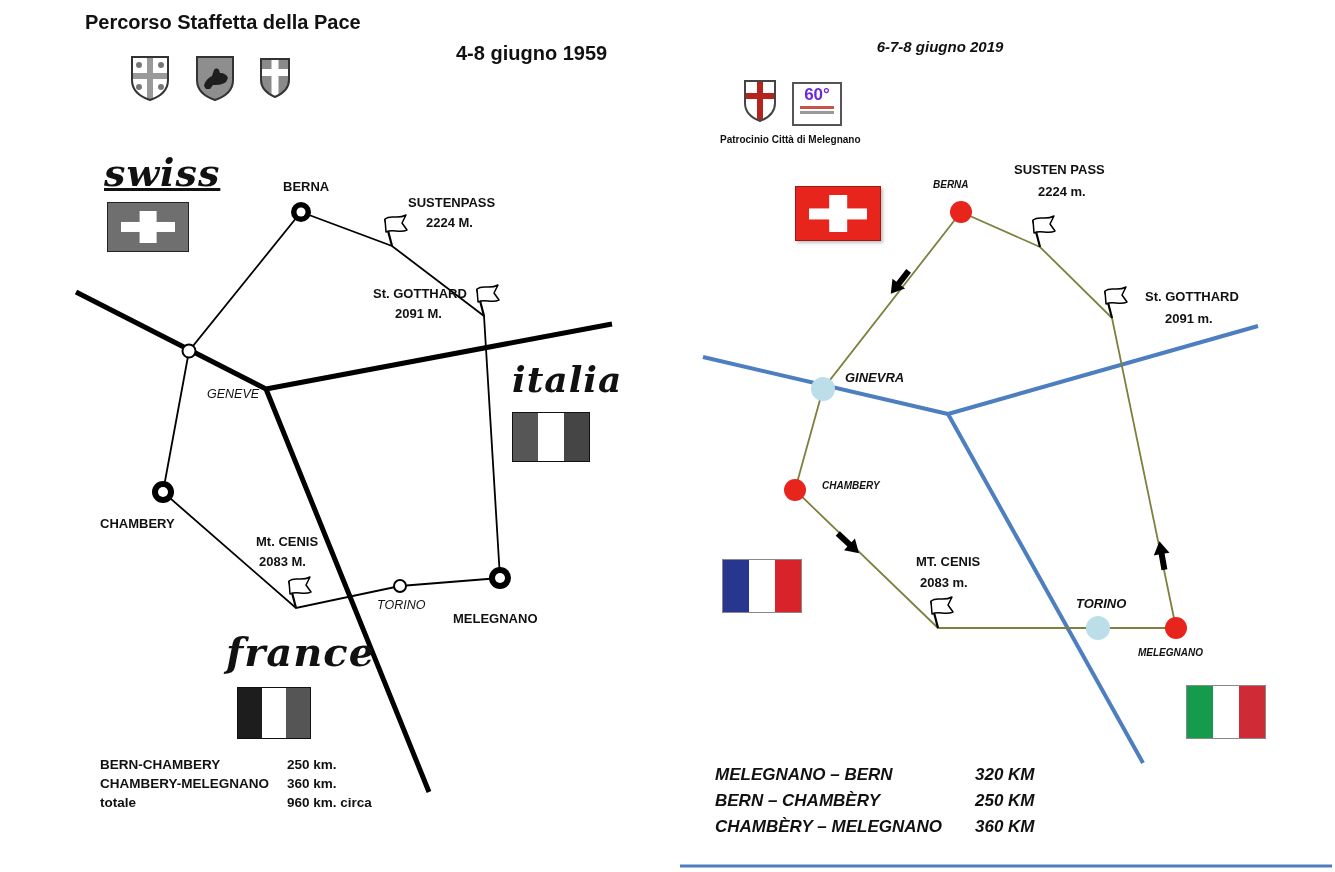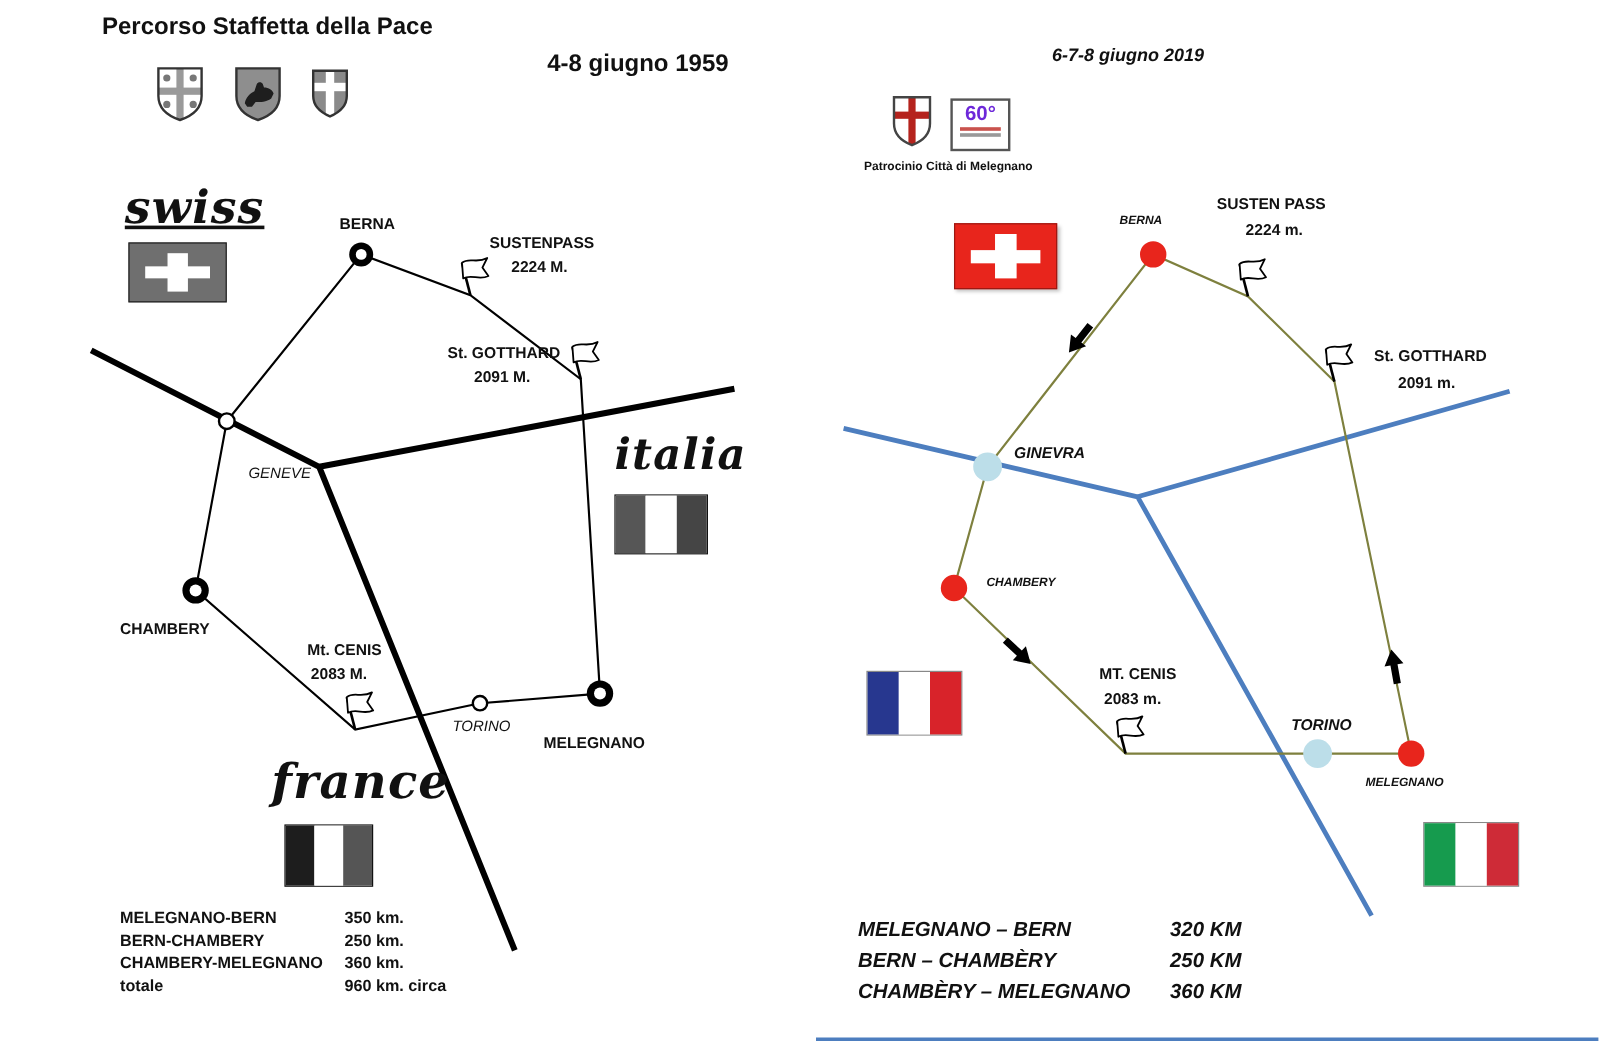--- a/index.html
+++ b/index.html
@@ -145,21 +145,20 @@
     </div>
 
     <div class="abs script" style="left:226px;top:628px;font-size:40px;">france</div>
     <div class="abs flag" style="left:237px;top:687px;width:74px;height:52px;">
       <span style="background:#1d1d1d;"></span>
         <span style="background:#ffffff;"></span>
         <span style="background:#555555;"></span>
     </div>
 
     <div class="abs" style="left:100px;top:755px;">
-      <div class="drow13"><span class="dl">MELEGNANO-BERN</span><span>350 km.</span></div>
       <div class="drow13"><span class="dl">BERN-CHAMBERY</span><span>250 km.</span></div>
       <div class="drow13"><span class="dl">CHAMBERY-MELEGNANO</span><span>360 km.</span></div>
       <div class="drow13"><span class="dl">totale</span><span>960 km. circa</span></div>
     </div>
   </section>
 
   <section class="panel" style="left:660px;width:675px;">
 
     <svg class="map-svg" viewBox="0 0 675 872">
       <defs>

